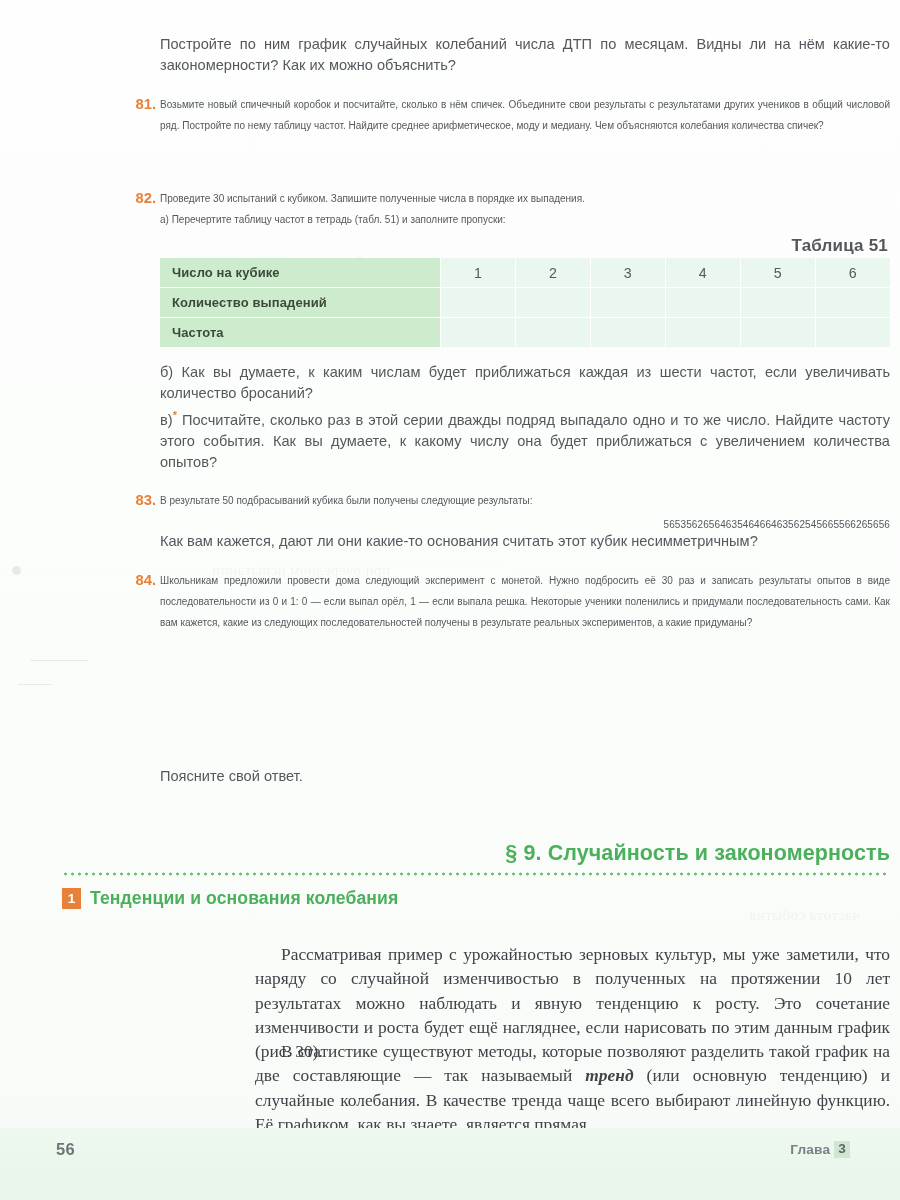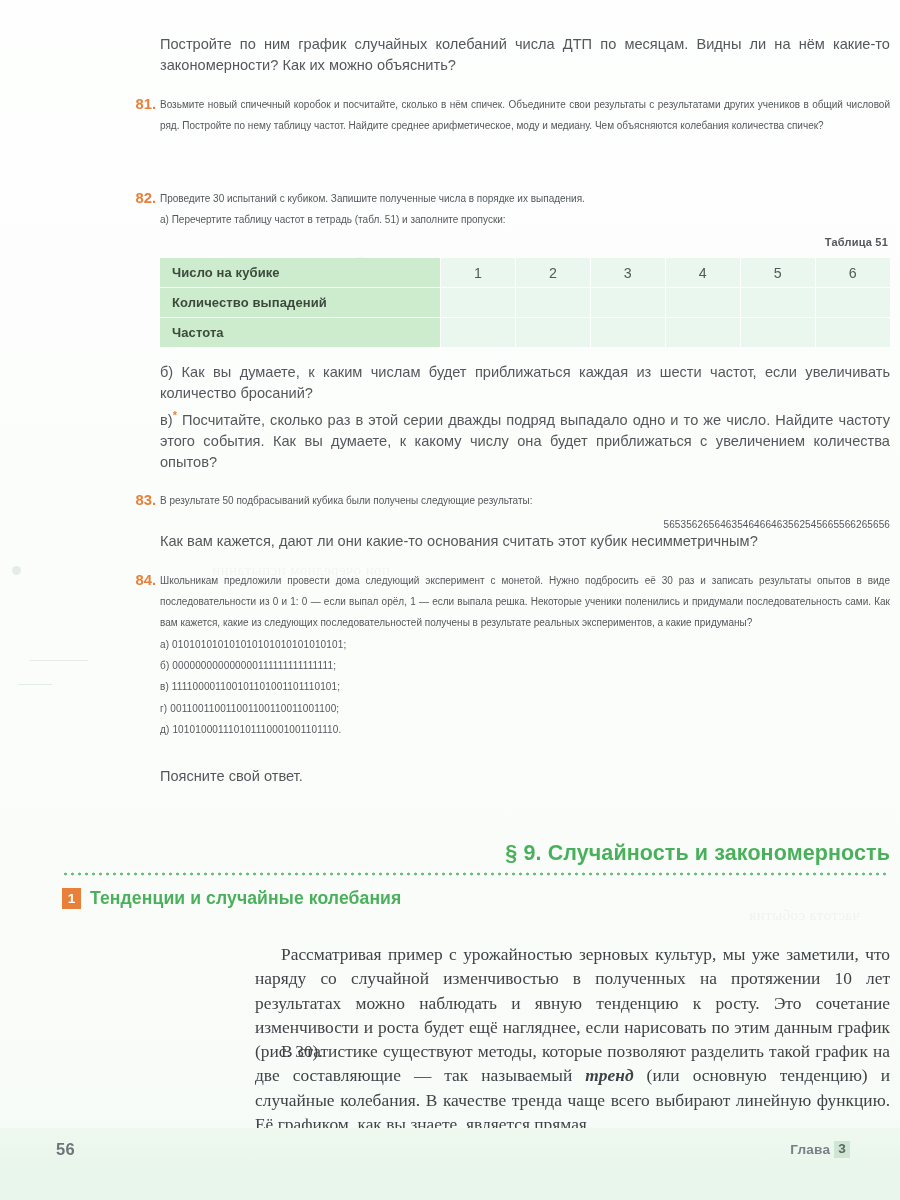--- a/index.html
+++ b/index.html
@@ -95,21 +95,21 @@
   .seq-list div {
     line-height: 21.4px;
     letter-spacing: .15px;
   }
 
   
   .table-caption {
     position: absolute;
     right: 12px;
     top: 0;
-    font-size: 11px;
+    font-size: 17px;
     color: #54585c;
     font-weight: bold;
     letter-spacing: .2px;
   }
   .tbl {
     position: absolute;
     left: 160px;
     top: 22px;
     width: 730px;
     border-collapse: collapse;
@@ -334,40 +334,33 @@
     <div class="ex-body nojust">В результате 50 подбрасываний кубика были получены следующие результаты:</div>
     <div class="ex-body centered-seq">5653562656463546466463562545665566265656</div>
   </div>
   <div class="plain nojust" style="top:531px;">
     <span>Как вам кажется, дают ли они какие-то основания считать этот кубик несимметричным?</span>
   </div>
 
   <div class="ex" style="top:570px;">
     <div class="ex-num">84.</div>
     <div class="ex-body">Школьникам предложили провести дома следующий эксперимент с монетой. Нужно подбросить её 30 раз и записать результаты опытов в виде последовательности из 0 и 1: 0 — если выпал орёл, 1 — если выпала решка. Некоторые ученики поленились и придумали последовательность сами. Как вам кажется, какие из следующих последовательностей получены в результате реальных экспериментов, а какие придуманы?</div>
-    <div class="ex-body seq-list">
-      <div>а) 010101010101010101010101010101;</div>
-      <div>б) 000000000000000111111111111111;</div>
-      <div>в) 111100001100101101001101110101;</div>
-      <div>г) 001100110011001100110011001100;</div>
-      <div>д) 101010001110101110001001101110.</div>
-    </div>
   </div>
   <div class="plain nojust" style="top:766px;">
     <span>Поясните свой ответ.</span>
   </div>
 
   <div class="section-head" style="top:840px;">
     <div class="section-title">§ 9. Случайность и закономерность</div>
     <div class="dotted-rule"></div>
   </div>
 
   <div class="subsection" style="top:888px;">
     <div class="sub-badge">1</div>
-    <div class="sub-title">Тенденции и случайные колебания</div>
+    <div class="sub-title">Тенденции и основания колебания</div>
   </div>
 
   <div class="serif-body" style="top:942px;">
     <p>Рассматривая пример с урожайностью зерновых культур, мы уже заметили, что наряду со случайной изменчивостью в полученных на протяжении 10 лет результатах можно наблюдать и явную тенденцию к росту. Это сочетание изменчивости и роста будет ещё нагляднее, если нарисовать по этим данным график (рис. 30).</p>
   </div>
 
   <div class="serif-body" style="top:1039px;">
     <p><span>В статистике существуют методы, которые позволяют разделить такой график на две составляющие — так называемый </span><span class="bi">тренд</span><span> (или основную тенденцию) и случайные колебания. В качестве тренда чаще всего выбирают линейную функцию. Её графиком, как вы знаете, является прямая.</span></p>
   </div>
 

